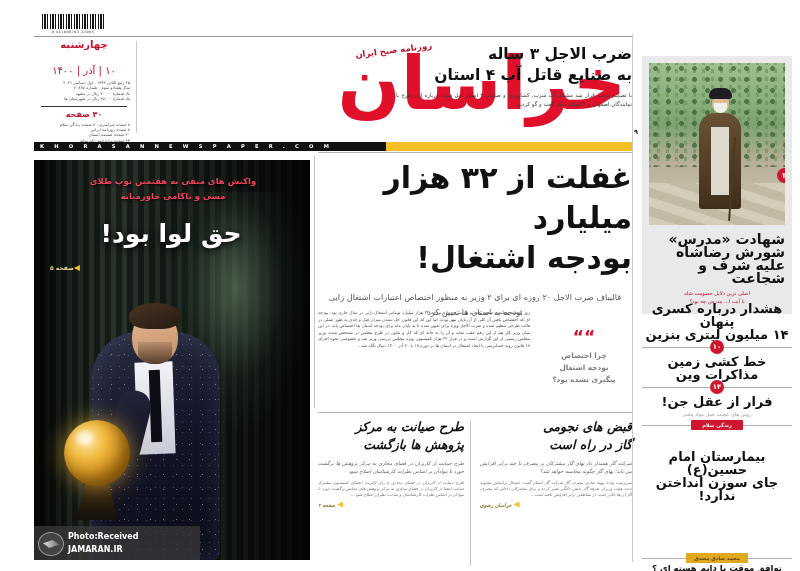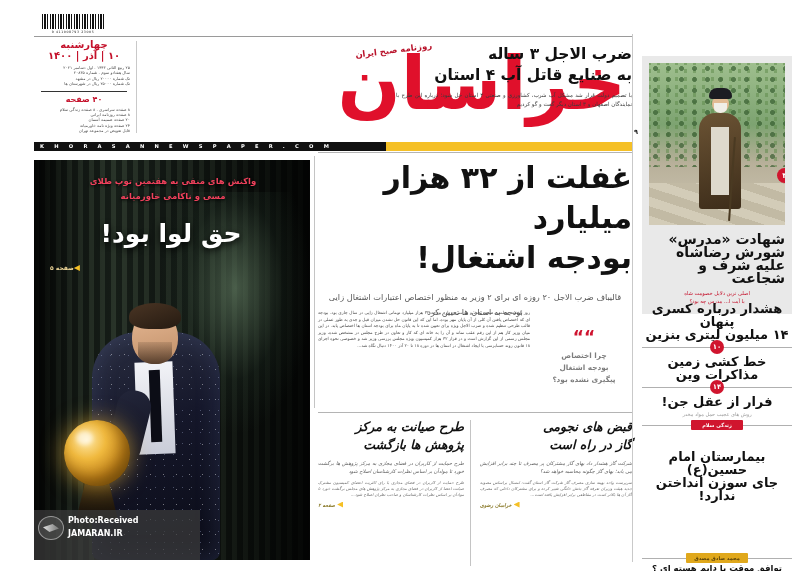--- a/index.html
+++ b/index.html
@@ -33,21 +33,21 @@
     font-size:74px;font-weight:700;line-height:96px;letter-spacing:-2px;
     white-space:nowrap;overflow:hidden;
   }
   .mast-sub{
     position:absolute;right:200px;top:8px;color:#b9132b;
     font-size:8.5px;line-height:10px;text-align:center;direction:rtl;
     transform:rotate(-7deg);font-weight:600;
   }
   .mast-datebox{position:absolute;left:2px;top:2px;width:96px;direction:rtl;text-align:center;}
   .dayname{color:#c4102a;font-size:10px;font-weight:700;line-height:11px;}
-  .datenum{color:#c4102a;font-size:10px;font-weight:700;line-height:12px;margin-top:0;}
+  .datenum{color:#c4102a;font-size:10px;font-weight:400;line-height:12px;margin-top:15px;}
   .datemeta{color:#4a4a4a;font-size:4.1px;line-height:5.4px;margin-top:3px;text-align:right;padding-right:2px;}
   .datemeta div{white-space:nowrap;}
   .dsep{width:86px;height:1px;background:#333;margin:4px auto 3px auto;}
   .pagecount{color:#c4102a;font-size:8px;font-weight:700;line-height:10px;}
   .pagelist{color:#4a4a4a;font-size:4.1px;line-height:5.4px;margin-top:2px;text-align:right;padding-right:2px;}
   .pagelist div{white-space:nowrap;}
   .mast-vsep{position:absolute;left:102px;top:4px;width:1px;height:92px;background:#c9c9c9;}
 
   
   .urlstrip{position:absolute;left:34px;top:142px;width:598px;height:9px;}
@@ -135,21 +135,21 @@
 
   .ph-kicker{position:absolute;right:12px;top:14px;width:250px;direction:rtl;text-align:center;
     color:#f0415c;font-size:8.5px;font-weight:700;line-height:15px;
     text-shadow:0 1px 3px rgba(0,0,0,.95);}
   .ph-title{position:absolute;right:14px;top:58px;width:250px;direction:rtl;text-align:center;
     color:#ffffff;font-size:25px;font-weight:800;line-height:32px;letter-spacing:-.5px;
     text-shadow:0 2px 7px rgba(0,0,0,.98);}
   .ph-pg{position:absolute;left:16px;top:104px;direction:rtl;color:#f0d89a;font-size:6px;font-weight:700;}
   .ph-pg .mk{display:inline-block;width:6px;height:6px;background:#f5c026;
     clip-path:polygon(100% 0,0 50%,100% 100%);margin-right:2px;vertical-align:-1px;}
-  .ph-credit{position:absolute;left:0;bottom:0;width:166px;height:50px;background:rgba(60,60,60,.72);margin-top:28px;}
+  .ph-credit{position:absolute;left:0;bottom:0;width:166px;height:34px;background:rgba(60,60,60,.72);margin-top:28px;}
   .ph-credit .cl{position:absolute;left:34px;top:5px;color:#fff;font-size:8px;font-weight:700;
     direction:ltr;line-height:12px;}
   .ph-credit .cl2{position:absolute;left:34px;top:18px;color:#fff;font-size:8px;font-weight:700;
     direction:ltr;line-height:12px;}
   .ph-credit .logo{position:absolute;left:4px;top:6px;width:24px;height:22px;border-radius:50%;
     background:rgba(255,255,255,.1);border:1px solid rgba(255,255,255,.45);}
   .ph-credit .logo::after{content:"";position:absolute;left:4px;top:7px;width:16px;height:8px;
     background:linear-gradient(to right,rgba(255,255,255,.85),rgba(255,255,255,.25));
     clip-path:polygon(0 40%,60% 0,100% 55%,40% 100%);}
 

